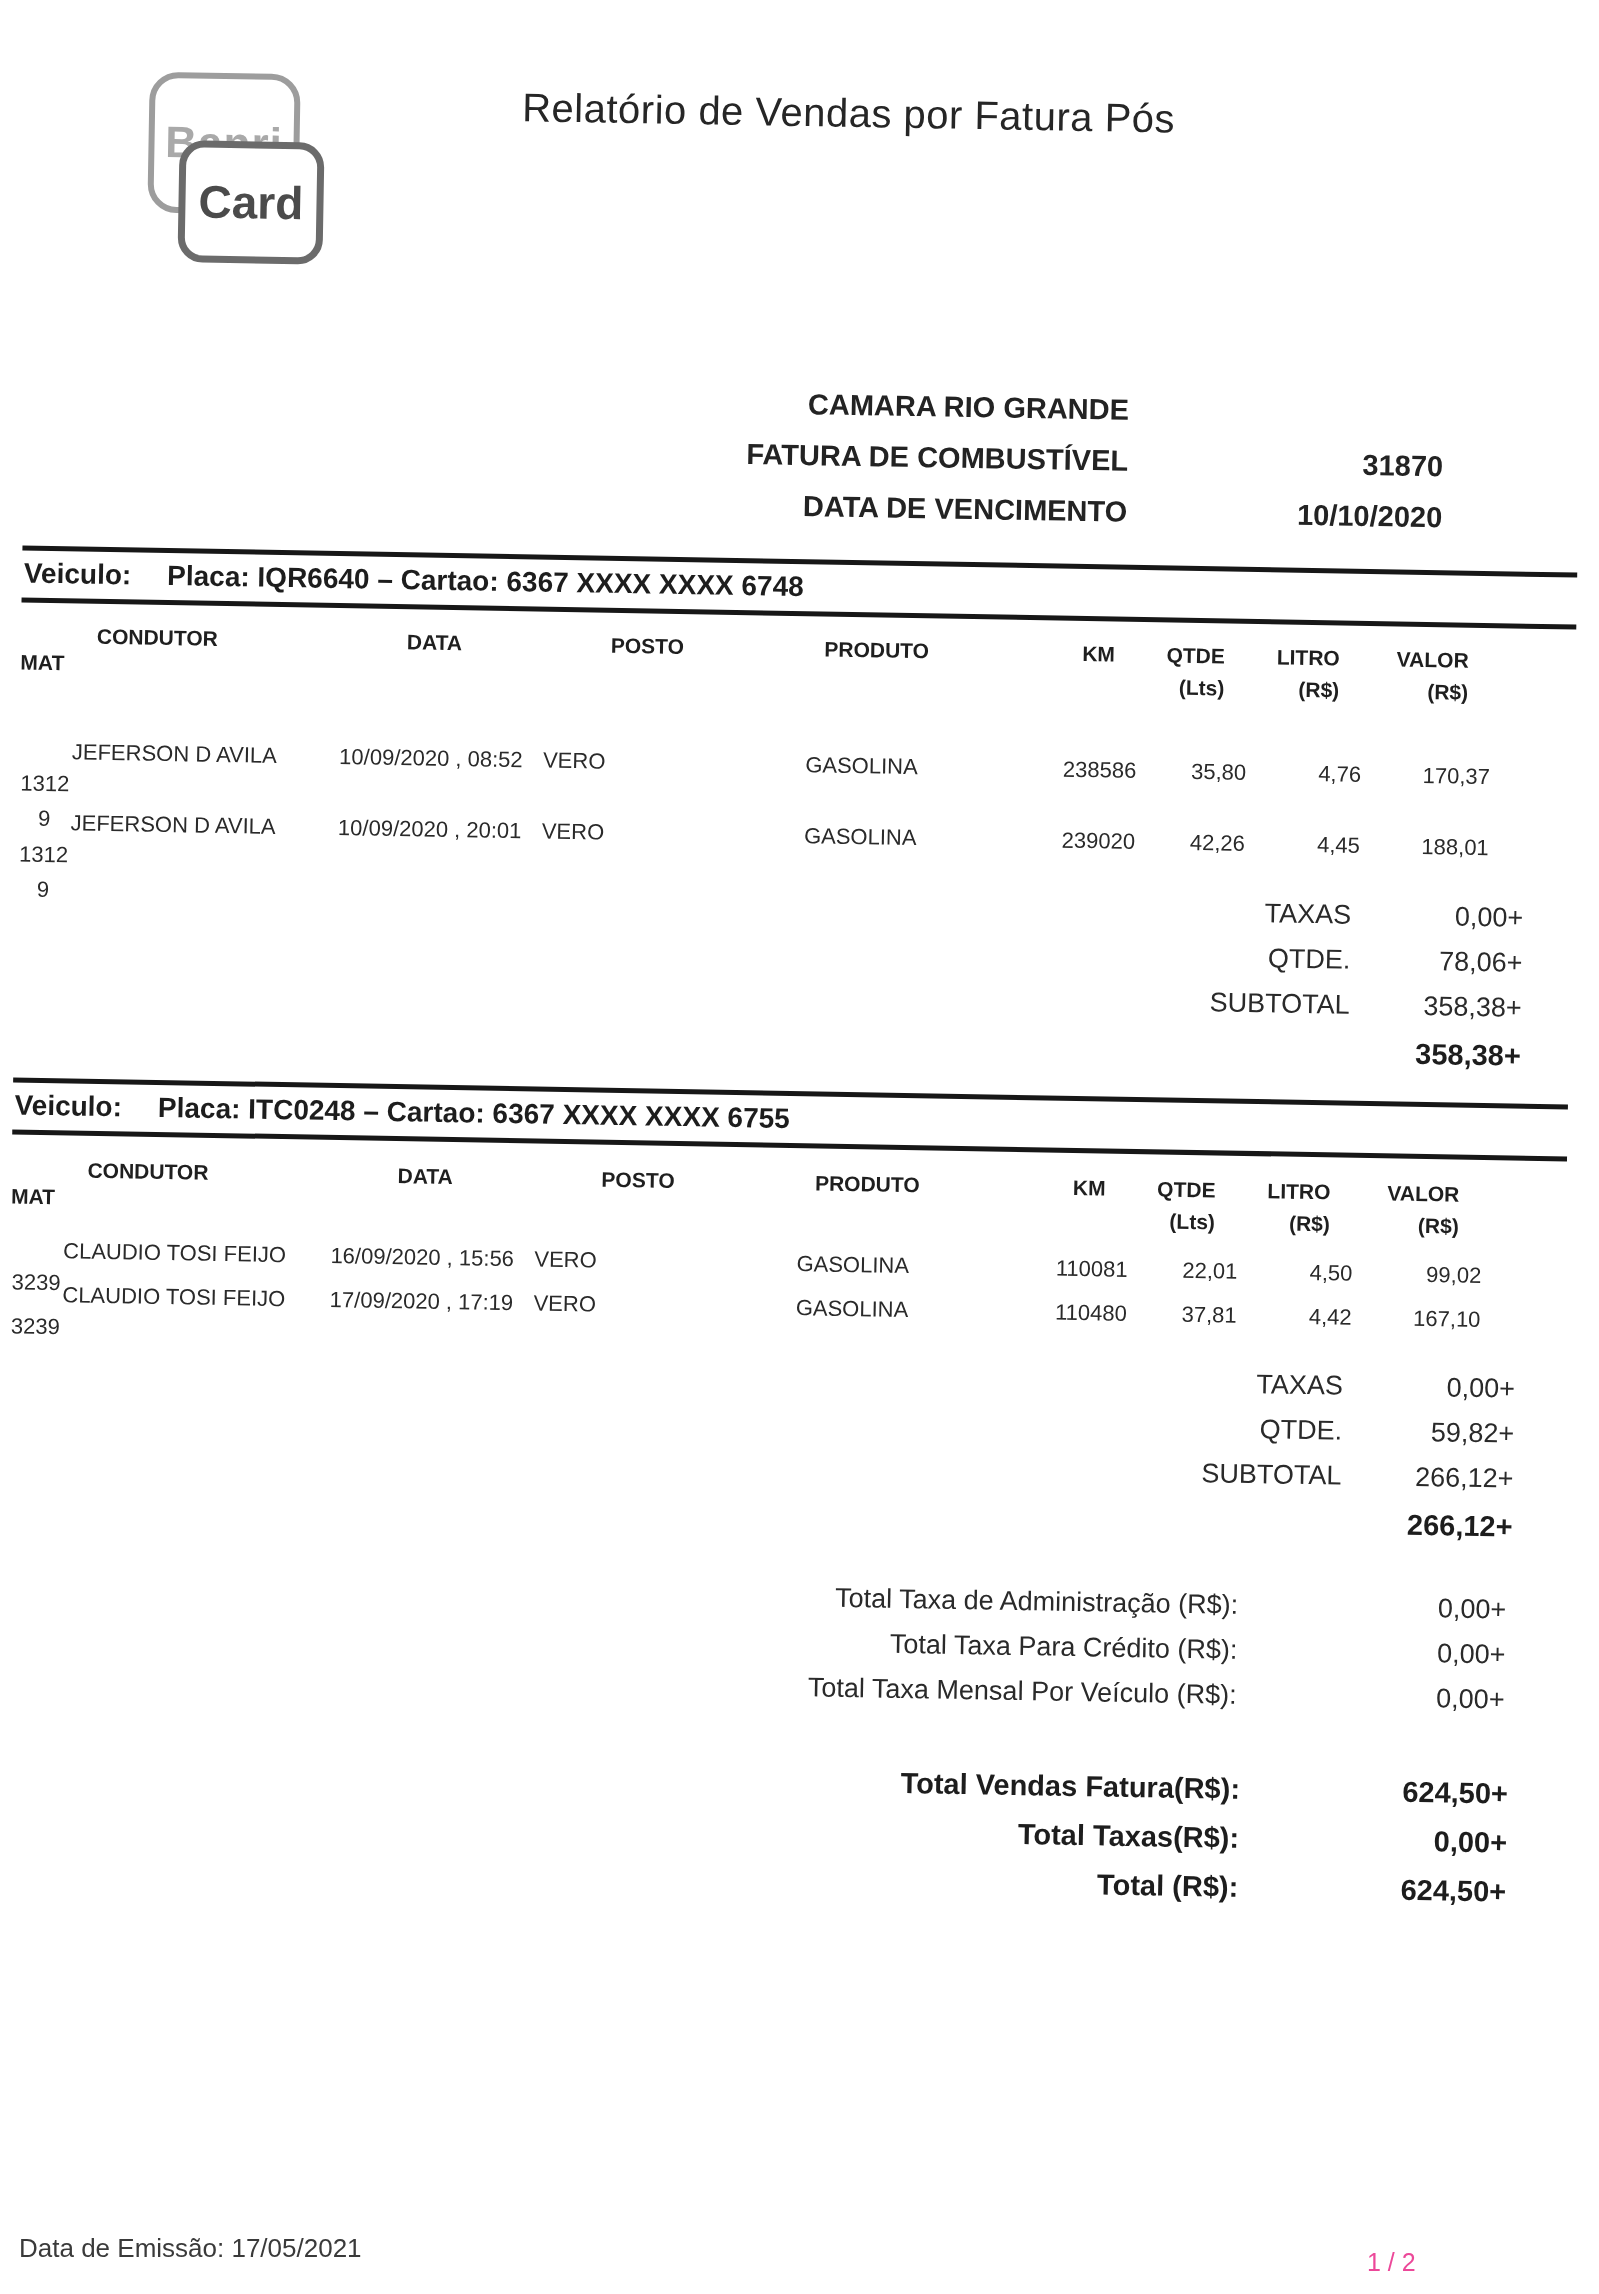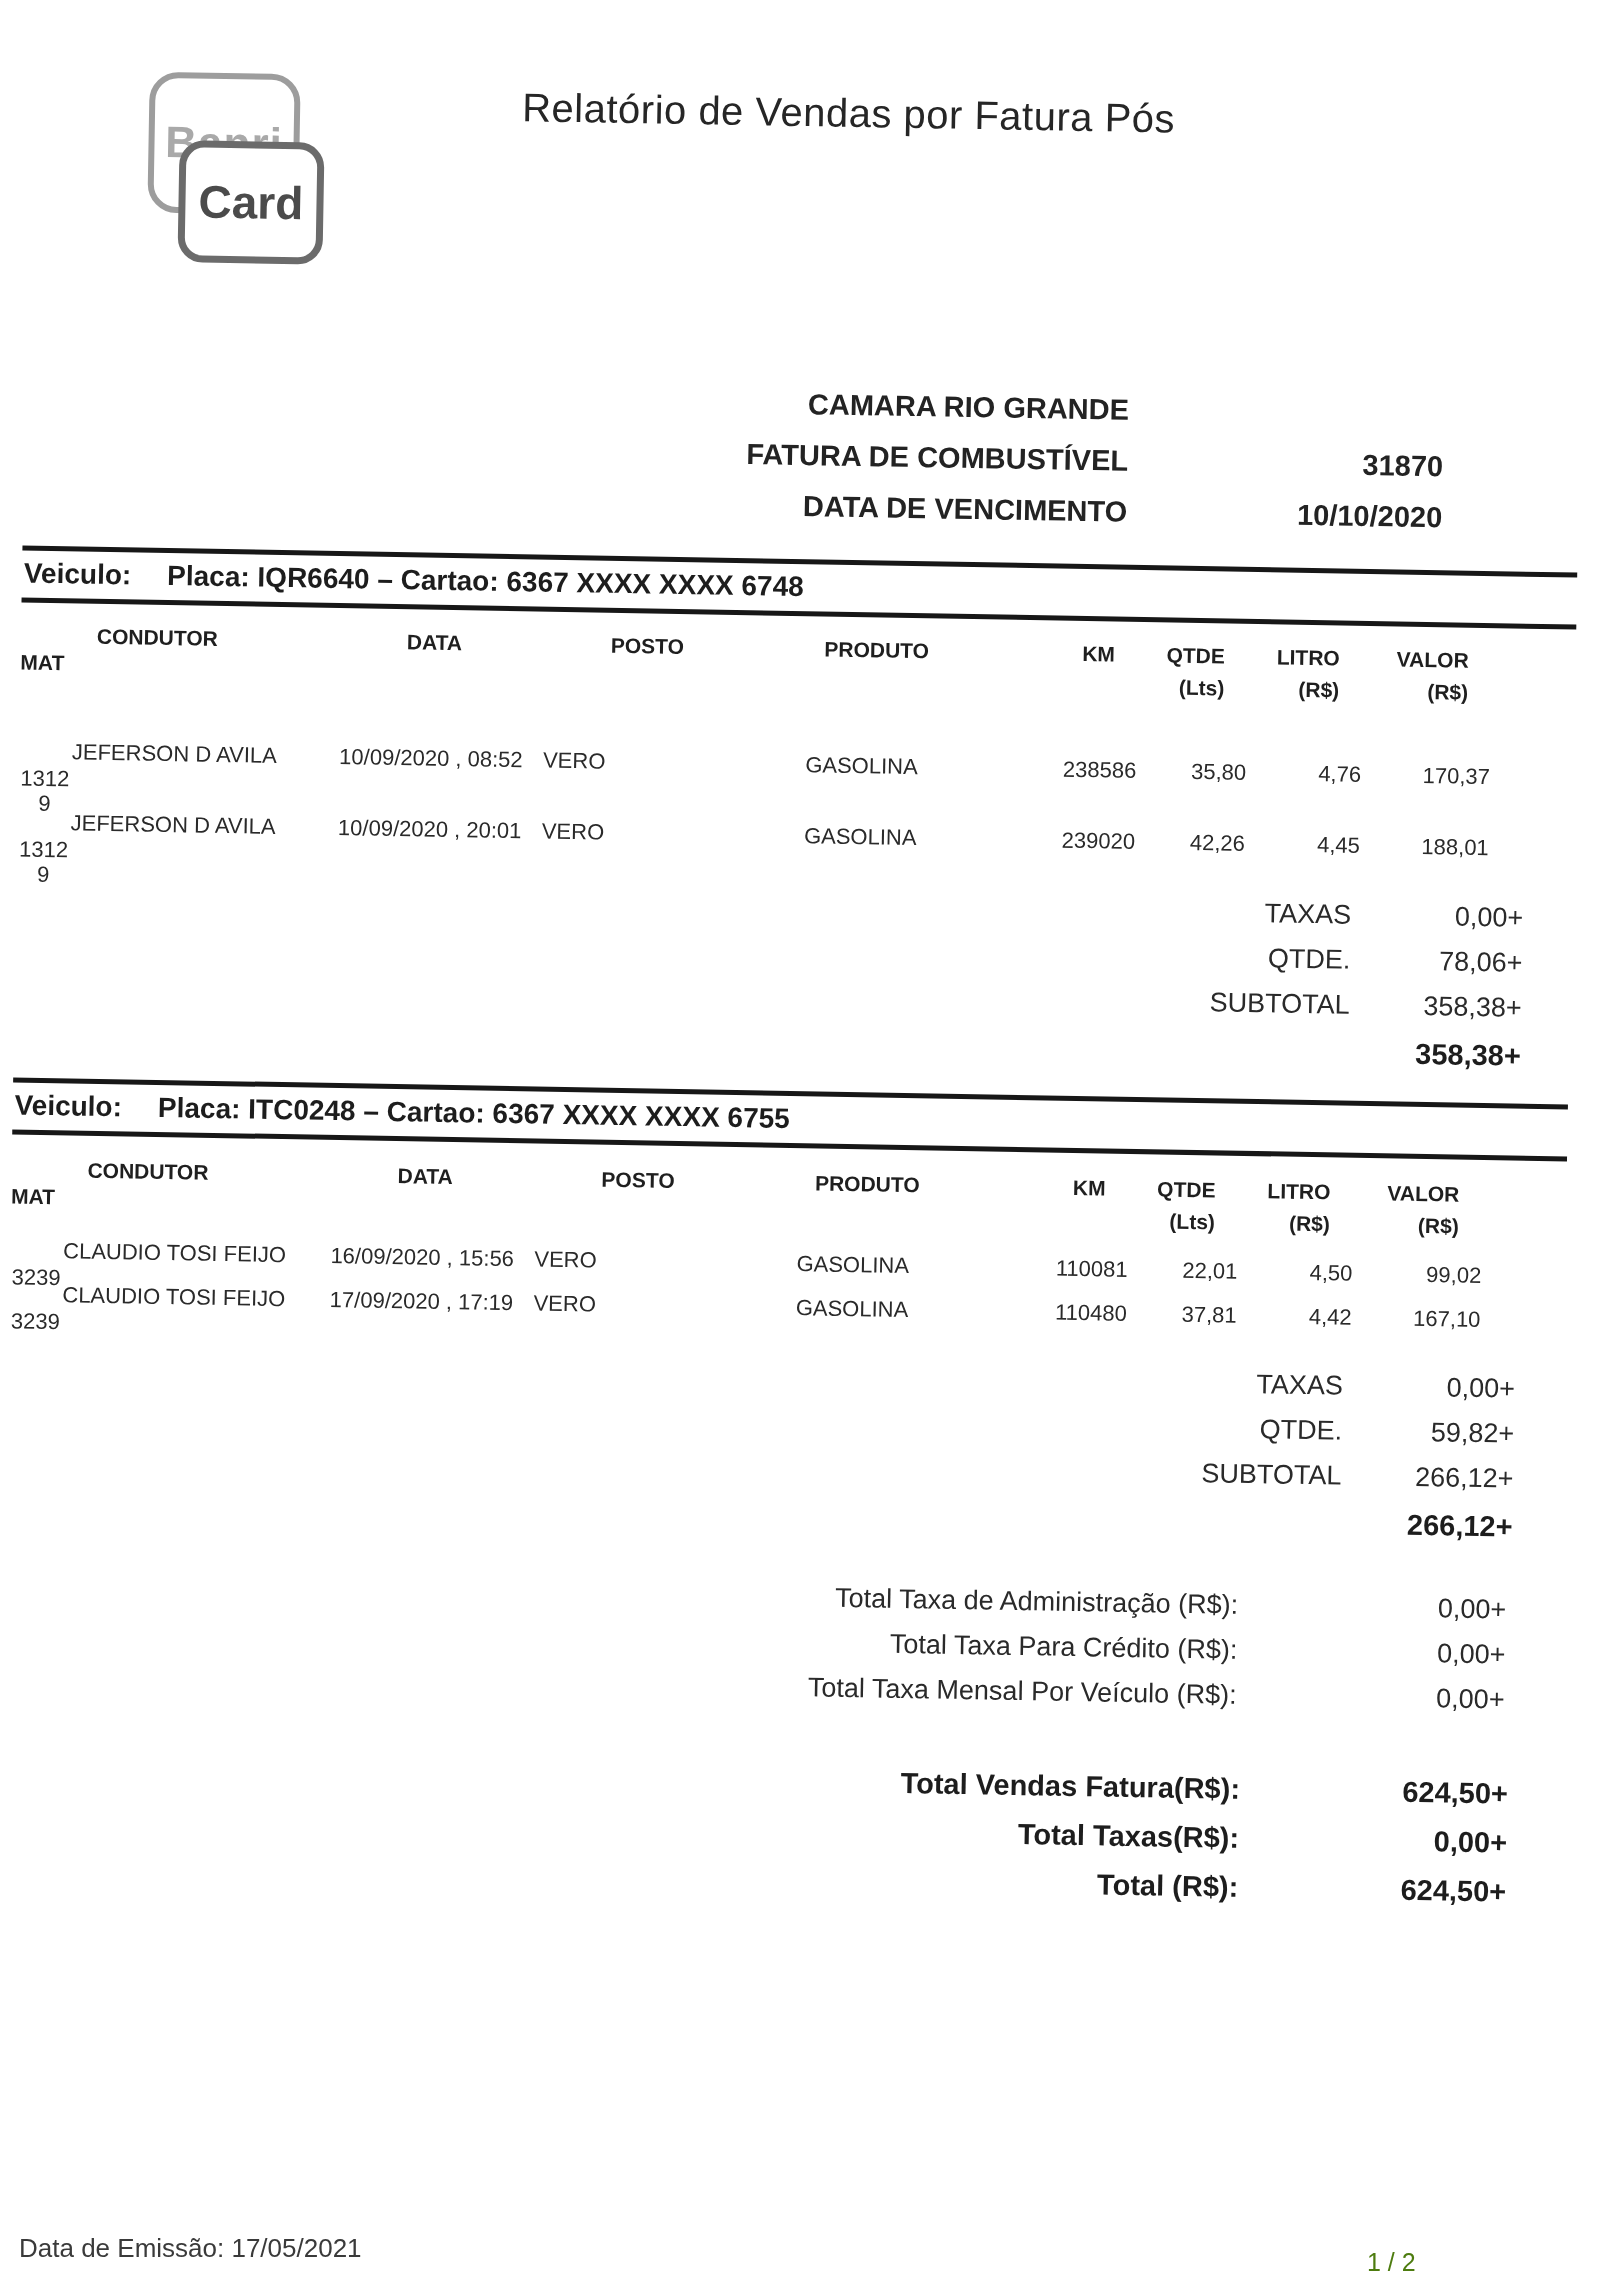--- a/index.html
+++ b/index.html
@@ -61,41 +61,41 @@
   .c-qtde    { width: 110px; }
   .c-litro   { width: 115px; }
   .c-valor   { width: 129px; }
   .thead { font-size: 21px; font-weight: bold; color: #1f1f1f; }
   .thead .c-cond  { padding-left: 23px; box-sizing: border-box; }
   .thead .c-data, .thead .c-posto, .thead .c-prod { text-align: center; }
   .thead .c-km, .thead .c-qtde, .thead .c-litro, .thead .c-valor
     { text-align: right; padding-right: 29px; box-sizing: border-box; }
   .thead .sub { font-weight: bold; margin-top: 7.6px; }
   .trow { font-size: 22px; color: #2a2a2a; }
-  .trow .c-mat   { text-align: center; word-break: break-all; line-height: 25px; }
+  .trow .c-mat   { text-align: center; word-break: break-all; line-height: 35px; }
   .trow .c-data  { padding-left: 9.6px; box-sizing: border-box; }
   .trow .c-posto { padding-left: 7.6px;  box-sizing: border-box; }
   .trow .c-prod  { padding-left: 50px; box-sizing: border-box; }
   .trow .c-km, .trow .c-qtde, .trow .c-litro, .trow .c-valor
     { text-align: right; padding-right: 5.7px; box-sizing: border-box; }
   
   .sumblock { position: absolute; left: 0; width: 1539px; }
   .sumrow { display: flex; justify-content: flex-end; line-height: 45px; font-size: 27px; color: #2a2a2a; }
   .sumrow .sumvalue { width: 172px; text-align: right; }
   .sumtotal { margin-top: 8.6px; text-align: right; font-size: 29px; font-weight: bold; color: #1d1d1d; }
   
   .fees { position: absolute; left: 0; top: 1561px; width: 1534px; }
   .fee-row { display: flex; justify-content: flex-end; line-height: 45px; font-size: 27px; color: #2a2a2a; }
   .fee-row .fee-value { width: 268px; text-align: right; }
   .grand { position: absolute; left: 0; top: 1743px; width: 1539px; }
   .grand-row { display: flex; justify-content: flex-end; line-height: 49px; font-size: 29px; font-weight: bold; color: #1d1d1d; }
   .grand-row .grand-value { width: 268px; text-align: right; }
   
   .footer-left  { position: absolute; left: 19px;  top: 2233px; font-size: 26px; color: #3a3a3a; }
-  .footer-right { position: absolute; left: 1367px; top: 2248px; font-size: 25px; color: #4d7c0f; }
+  .footer-right { position: absolute; left: 1367px; top: 2248px; font-size: 25px; color: #ec4899; }
 </style>
 </head>
 <body>
 
 <div class="tilt">
 
   <div class="logo">
     <div class="logo-card logo-back">
       <span>Banri</span>
     </div>

